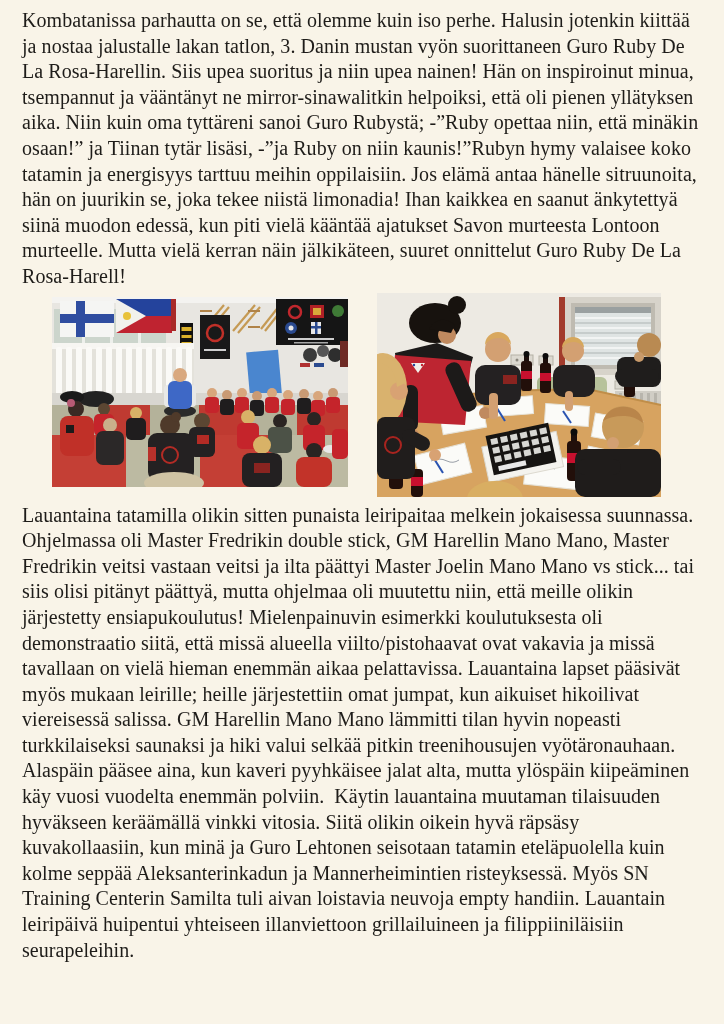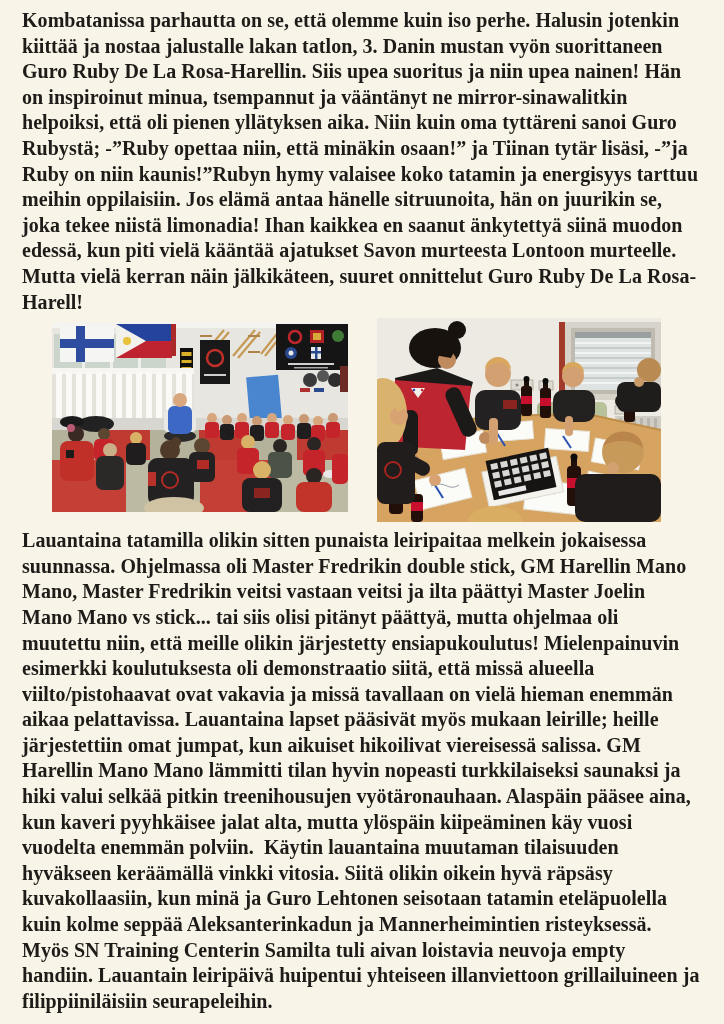--- a/index.html
+++ b/index.html
@@ -11,21 +11,20 @@
     width:724px;height:1024px;
     background:var(--bg);
     overflow:hidden;
     font-family:"Liberation Serif", serif;
     color:var(--fg);
   }
   .page{
     box-sizing:border-box;
     width:724px;height:1024px;
     padding:8px 24px 0 22px;
-    font-weight:bold;
   }
   .para{
     margin:0;
     font-size:20px;
     line-height:25.6px;
     white-space:pre-wrap;
     letter-spacing:0.05px;
   }
   .photo-row{
     display:flex;

